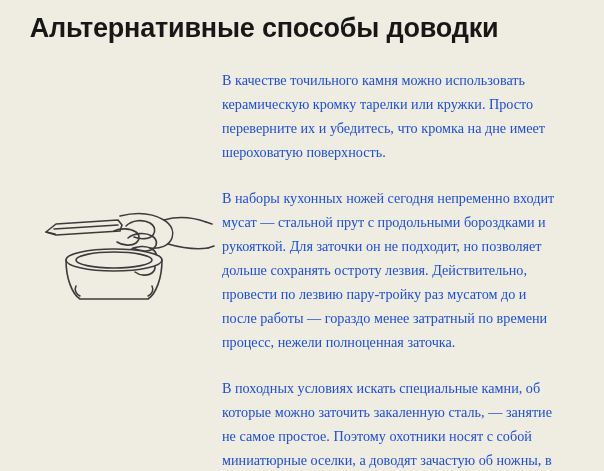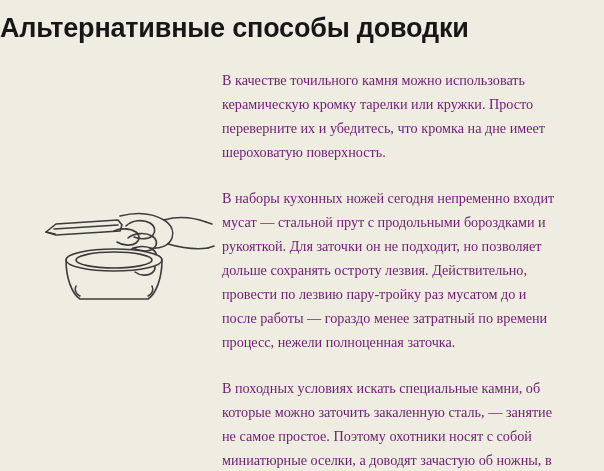--- a/index.html
+++ b/index.html
@@ -20,38 +20,39 @@
     width: 604px;
     height: 471px;
     box-sizing: border-box;
     background: #efece1;
   }
   .title {
     position: absolute;
     left: 0;
     top: 13px;
     width: 528px;
+    text-align: center;
     font-family: "Liberation Sans", sans-serif;
     font-weight: bold;
     font-size: 27px;
     letter-spacing: -0.2px;
     color: #171717;
   }
   .body-col {
     position: absolute;
     left: 222px;
     top: 68px;
     width: 344px;
   }
   .para {
     font-size: 14.2px;
     line-height: 24px;
     text-align: left;
     margin: 0 11px 22px 0;
-    color: #701a75;
+    color: #1d4ed8;
   }
   .para:last-child {
     margin-bottom: 0;
   }
   
   .illus {
     position: absolute;
     left: 40px;
     top: 186px;
     width: 175px;

